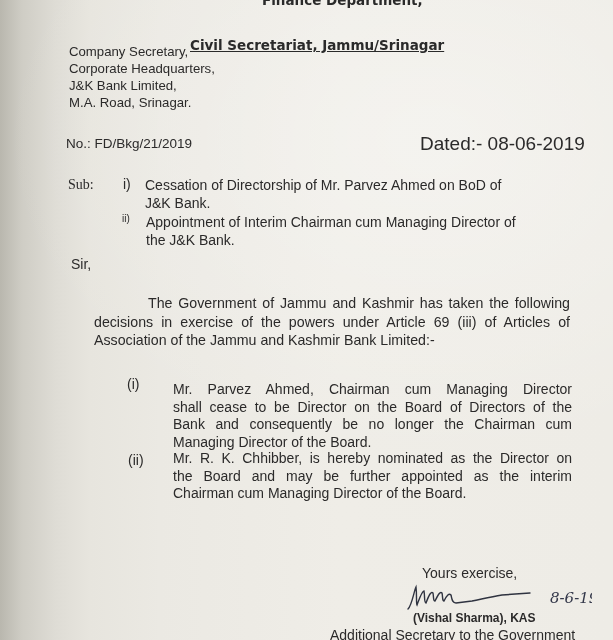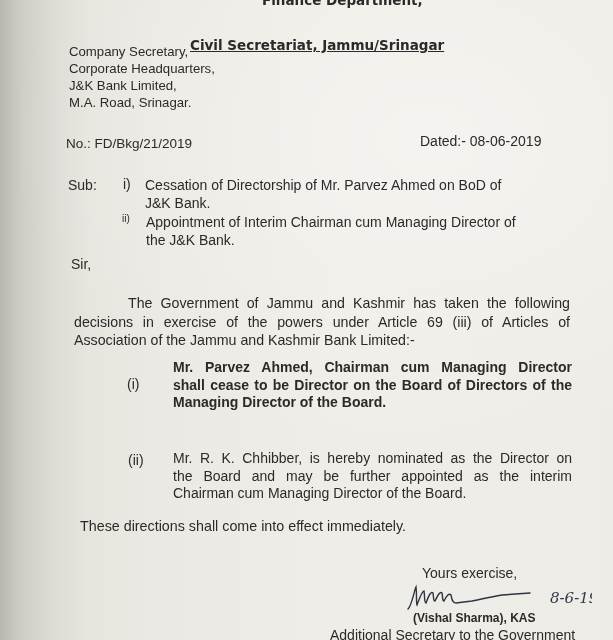--- a/index.html
+++ b/index.html
@@ -14,38 +14,38 @@
     background: radial-gradient(ellipse at 70% 30%, rgba(255,255,255,0.35), rgba(255,255,255,0) 70%);
   }
   .abs { position: absolute; white-space: nowrap; }
   .hdr { font-family: "DejaVu Sans", sans-serif; font-weight: bold; font-size: 13.5px; color: #2a2a2a; }
   .hdr1 { left: 262px; top: -8px; }
   .hdr2 { left: 190px; top: 9px; text-decoration: underline; margin-top: 28px; }
   .t { font-size: 13.2px; line-height: 16px; }
   .addr { left: 69px; top: 44px; }
   .addr div { height: 17px; }
   .refno { left: 66px; top: 136px; font-size: 13.5px; }
-  .dated { left: 420px; top: 133px; font-size: 14px; }
-  .sublabel { left: 68px; top: 177px; font-size: 14px; }
+  .dated { left: 420px; top: 133px; font-size: 19px; }
+  .sublabel { left: 68px; top: 177px; font-size: 14px; font-family: Liberation Serif, serif; }
   .sub1n { left: 123px; top: 176px; font-size: 14px; }
   .sub1 { left: 145px; top: 176px; font-size: 14px; line-height: 18px; }
   .sub2n { left: 122px; top: 213px; font-size: 10px; }
   .sub2 { left: 146px; top: 213px; font-size: 14px; line-height: 18px; }
   .sir { left: 71px; top: 256px; font-size: 14px; }
   .para { left: 74px; top: 294px; width: 496px; font-size: 14.2px; line-height: 18.5px; white-space: normal; text-align: justify; }
-  .para .line { display: block; text-align-last: justify; }
+  .para .line { display: block; text-align-last: justify; margin-left: 20px; }
   .para .line.last { text-align-last: left; }
   .para .indent { padding-left: 54px; }
   .itemn { font-size: 14px; }
   .i1n { left: 127px; top: 376px; }
   .i2n { left: 128px; top: 452px; }
   .item { left: 173px; width: 399px; font-size: 14px; line-height: 17.5px; white-space: normal; }
   .item .line { display: block; text-align: justify; text-align-last: justify; }
   .item .line.last { text-align-last: left; }
-  .i1 { top: 359px; font-weight: bold; }
+  .i1 { top: 381px; }
   .i2 { top: 450px; }
   .closing { left: 80px; top: 518px; font-size: 14.3px; }
   .yours { left: 422px; top: 565px; font-size: 14px; }
   .sig { left: 402px; top: 579px; width: 190px; height: 36px; }
   .signame { left: 413px; top: 611px; font-size: 12px; font-weight: bold; }
   .desig { left: 330px; top: 627px; font-size: 14px; }
 </style>
 </head>
 <body>
 
@@ -81,31 +81,31 @@
   <div class="abs para">
     <span class="line indent">The Government of Jammu and Kashmir has taken the following</span>
     <span class="line">decisions in exercise of the powers under Article 69 (iii) of Articles of</span>
     <span class="line last">Association of the Jammu and Kashmir Bank Limited:-</span>
   </div>
 
   <div class="abs itemn i1n">(i)</div>
   <div class="abs item i1">
     <span class="line">Mr. Parvez Ahmed, Chairman cum Managing Director</span>
     <span class="line">shall cease to be Director on the Board of Directors of the</span>
+    <span class="line">Bank and consequently be no longer the Chairman cum</span>
     <span class="line last">Managing Director of the Board.</span>
   </div>
 
   <div class="abs itemn i2n">(ii)</div>
   <div class="abs item i2">
     <span class="line">Mr. R. K. Chhibber, is hereby nominated as the Director on</span>
     <span class="line">the Board and may be further appointed as the interim</span>
     <span class="line last">Chairman cum Managing Director of the Board.</span>
   </div>
 
-  <div class="abs closing">These directions shall come into effect immediately.</div>
 
   <div class="abs yours">Yours exercise,</div>
 
   <svg class="abs sig" viewBox="0 0 190 36">
     <path d="M6 30 C 10 26, 12 12, 14 8 C 15 16, 14 24, 15 26 C 18 18, 20 12, 22 12 C 23 18, 22 24, 24 24 C 27 16, 29 12, 31 14 C 32 20, 31 22, 33 22 C 36 16, 38 12, 40 14 C 41 18, 40 22, 42 22 C 45 16, 47 14, 49 16 C 50 20, 50 24, 54 24 L 70 22 C 80 20, 88 18, 100 16 L 128 14" fill="none" stroke="#2f3340" stroke-width="1.4" stroke-linecap="round"></path>
     <text x="148" y="24" font-family="DejaVu Serif, serif" font-style="italic" font-size="15" fill="#34384a">8-6-19</text>
   </svg>
 
   <div class="abs signame">(Vishal Sharma), KAS</div>
   <div class="abs desig">Additional Secretary to the Government</div>

